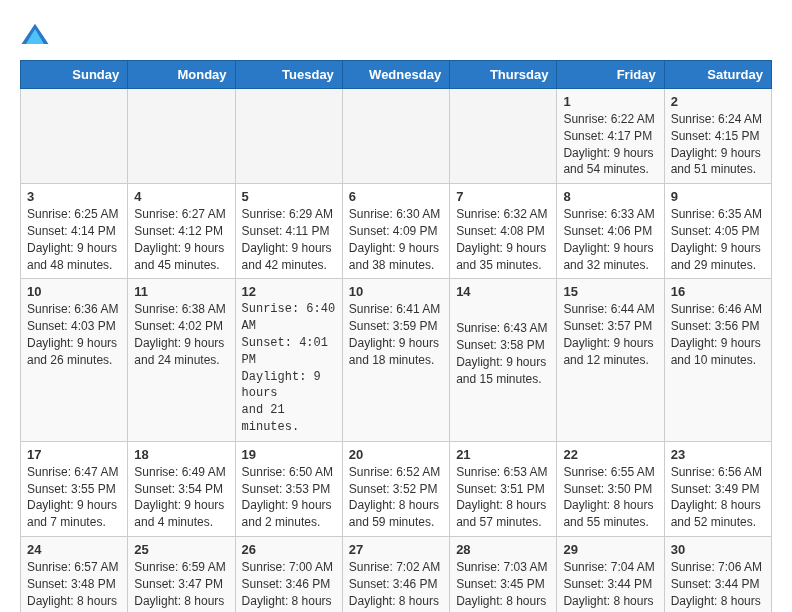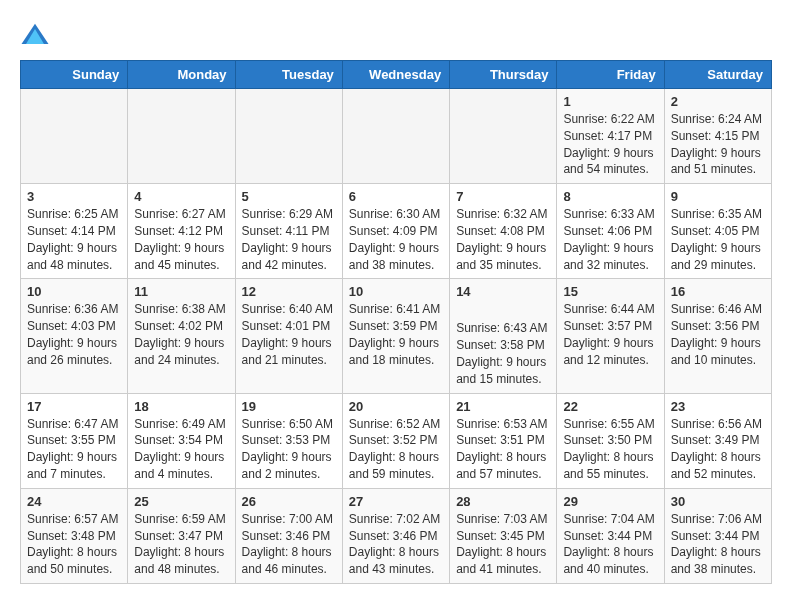--- a/index.html
+++ b/index.html
@@ -211,21 +211,21 @@
         </td>
         <td>
           <span class="day-number">11</span>
           <div class="day-info" style="white-space: pre-line;">Sunrise: 6:38 AM
 Sunset: 4:02 PM
 Daylight: 9 hours
 and 24 minutes.</div>
         </td>
         <td>
           <span class="day-number">12</span>
-          <div class="day-info" style="white-space: pre-line;">Sunrise: 6:40 AM
+          <div class="day-info" style="white-space: pre-line; font-family: Liberation Mono, monospace;">Sunrise: 6:40 AM
 Sunset: 4:01 PM
 Daylight: 9 hours
 and 21 minutes.</div>
         </td>
         <td>
           <span class="day-number">10</span>
           <div class="day-info" style="white-space: pre-line;">Sunrise: 6:41 AM
 Sunset: 3:59 PM
 Daylight: 9 hours
 and 18 minutes.</div>

